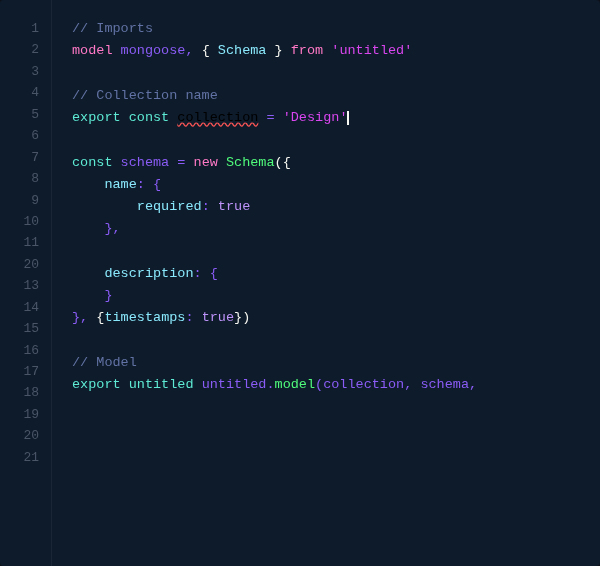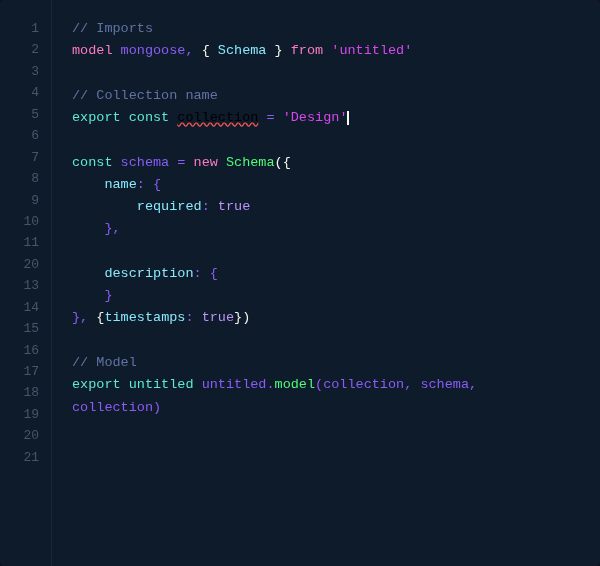--- a/index.html
+++ b/index.html
@@ -139,15 +139,14 @@
     <span class="code-line"><span class="c-default">    }</span></span>
 
     <span class="code-line"><span class="c-default">}, </span><span class="c-punct">{</span><span class="c-property">timestamps</span><span class="c-default">: </span><span class="c-true">true</span><span class="c-punct">})</span></span>
 
     <span class="code-line"> </span>
 
     <span class="code-line"><span class="c-comment">// Model</span></span>
 
     <span class="code-line"><span class="c-keyword">export</span><span class="c-default"> </span><span class="c-keyword">untitled</span><span class="c-default"> untitled.</span><span class="c-func">model</span><span class="c-default">(collection, schema,</span></span>
 
-    <span class="code-line"><span class="c-default">collection)</span></span>
   </div>
 </div>
 
 </body></html>

